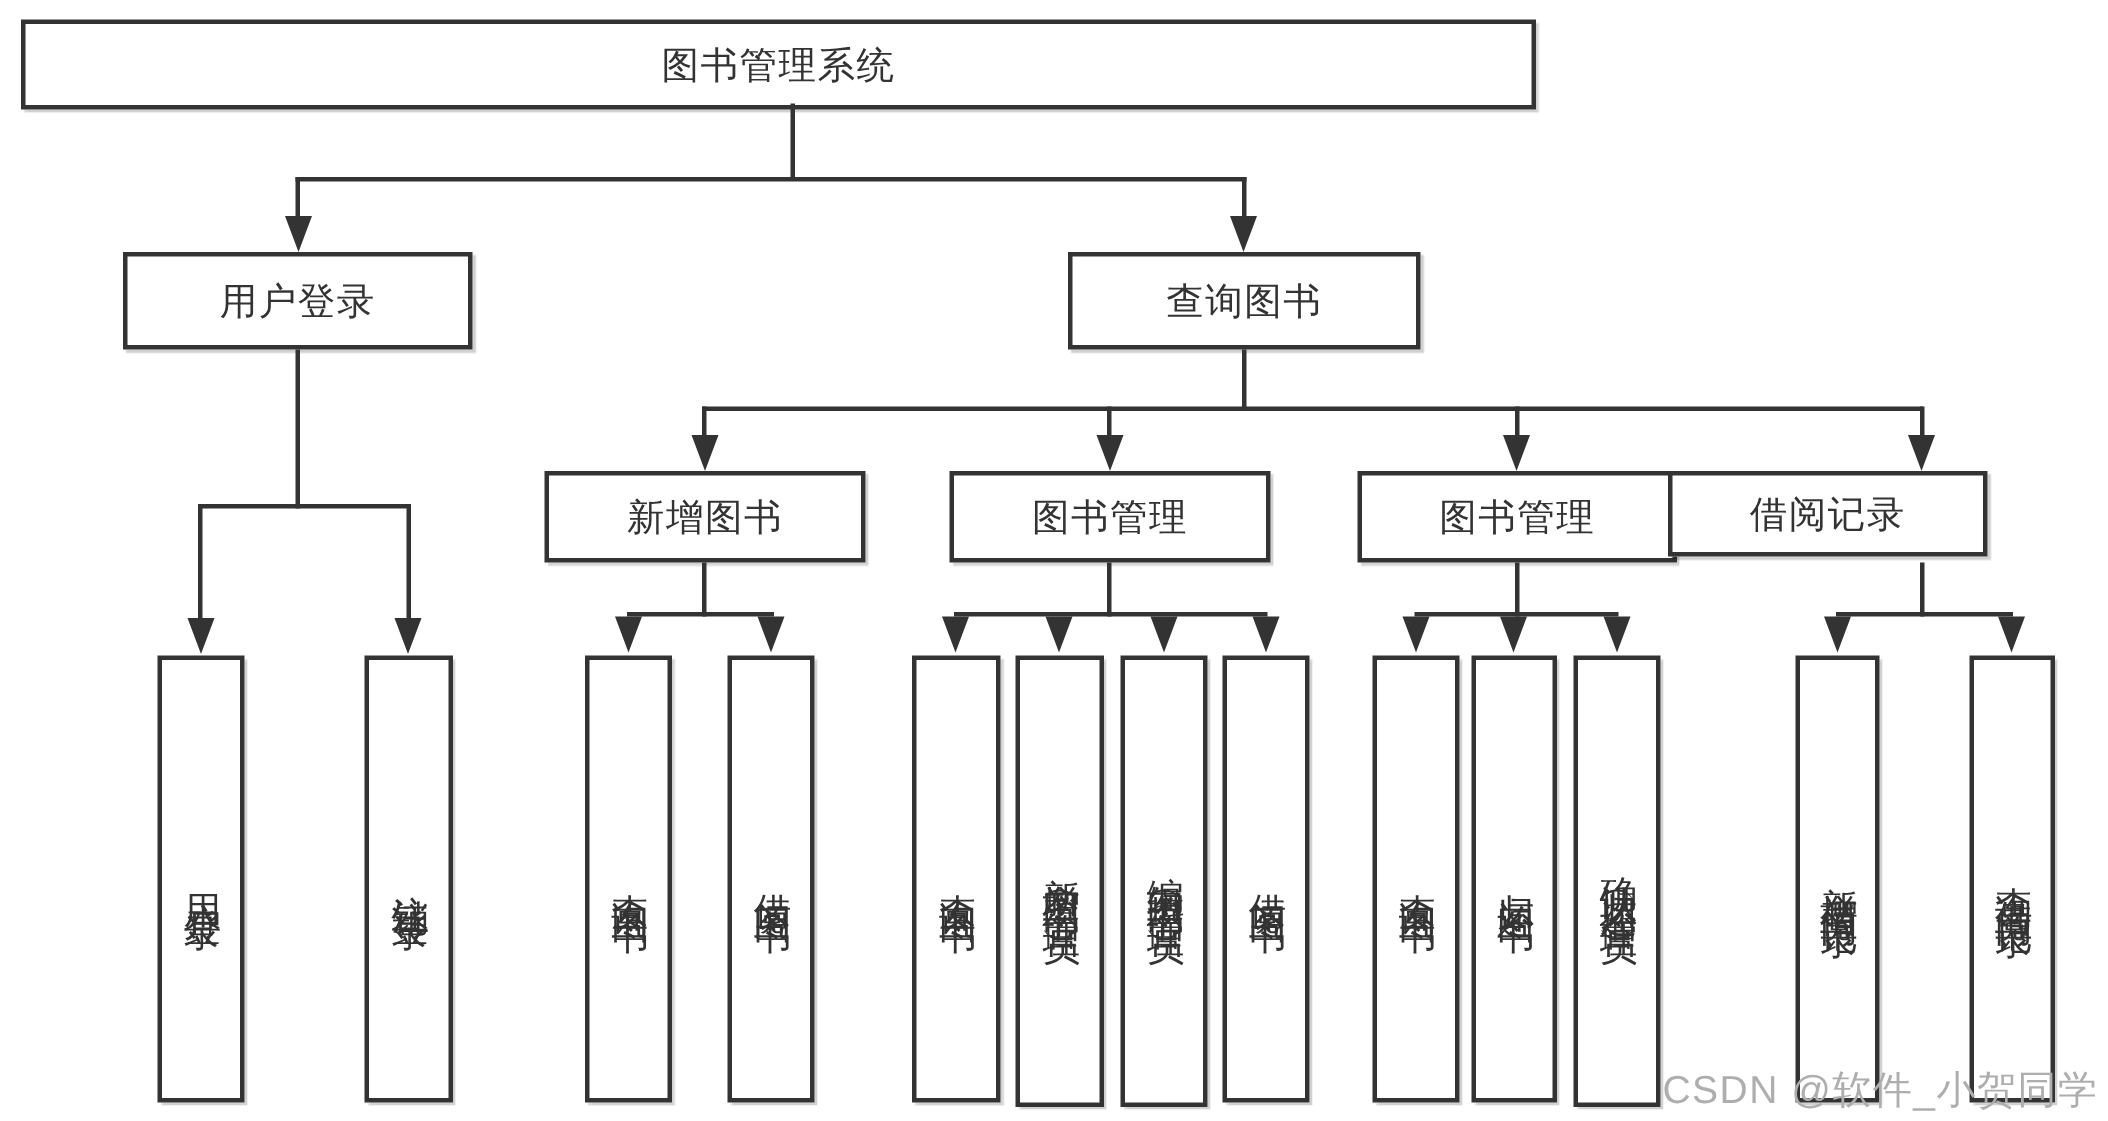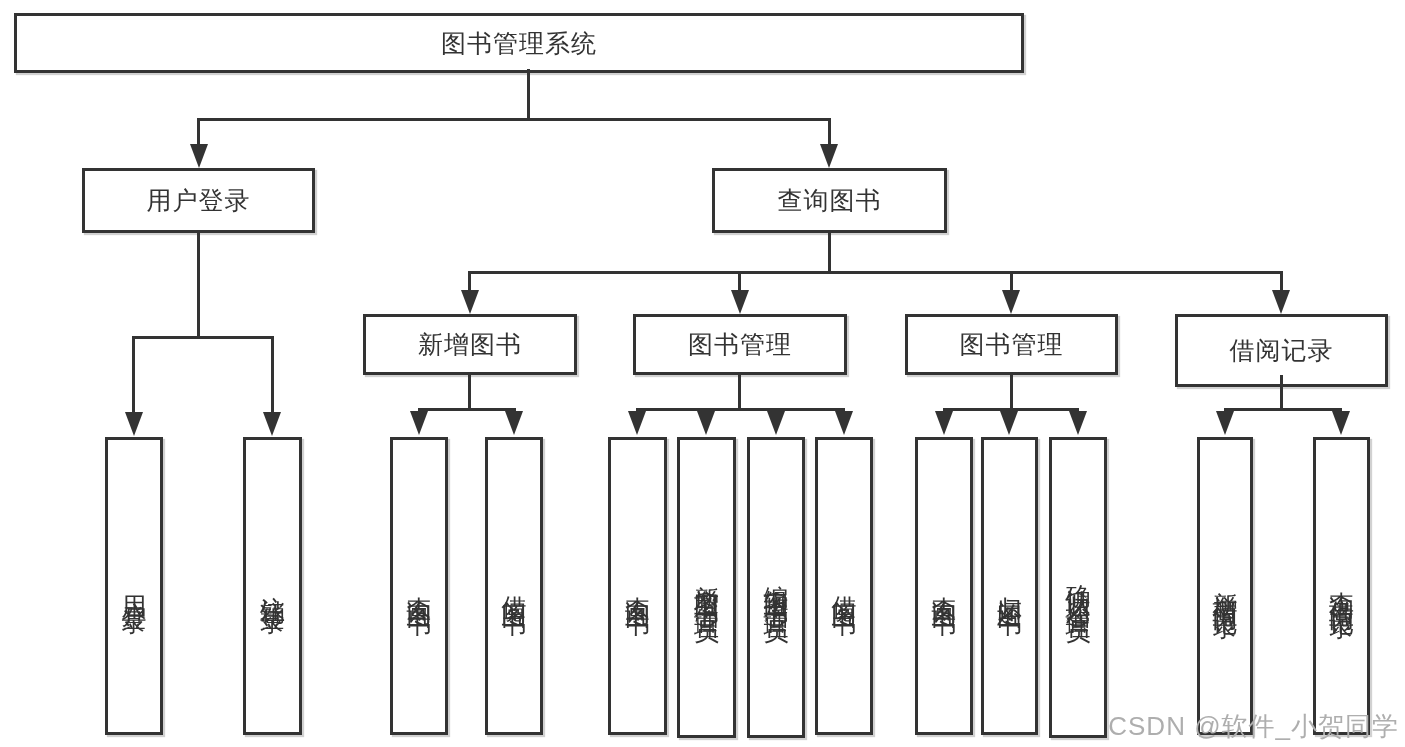--- a/index.html
+++ b/index.html
@@ -83,21 +83,21 @@
 
   <div class="box" style="left:363px;top:314px;width:214px;height:61px">
     <span class="hlabel">新增图书</span>
   </div>
   <div class="box" style="left:633px;top:314px;width:214px;height:61px">
     <span class="hlabel">图书管理</span>
   </div>
   <div class="box" style="left:905px;top:314px;width:213px;height:61px">
     <span class="hlabel">图书管理</span>
   </div>
-  <div class="box" style="left:1175px;top:314px;width:213px;height:73px">
+  <div class="box" style="left:1112px;top:314px;width:213px;height:57px">
     <span class="hlabel">借阅记录</span>
   </div>
 
   <div class="vl" style="left:468px;top:375px;height:36px"></div>
   <div class="hl" style="left:418px;top:408px;width:98px"></div>
   <div class="arr" style="left:410px;top:411px"></div>
   <div class="arr" style="left:505px;top:411px"></div>
 
   <div class="vl" style="left:738px;top:375px;height:36px"></div>
   <div class="hl" style="left:636px;top:408px;width:209px"></div>

